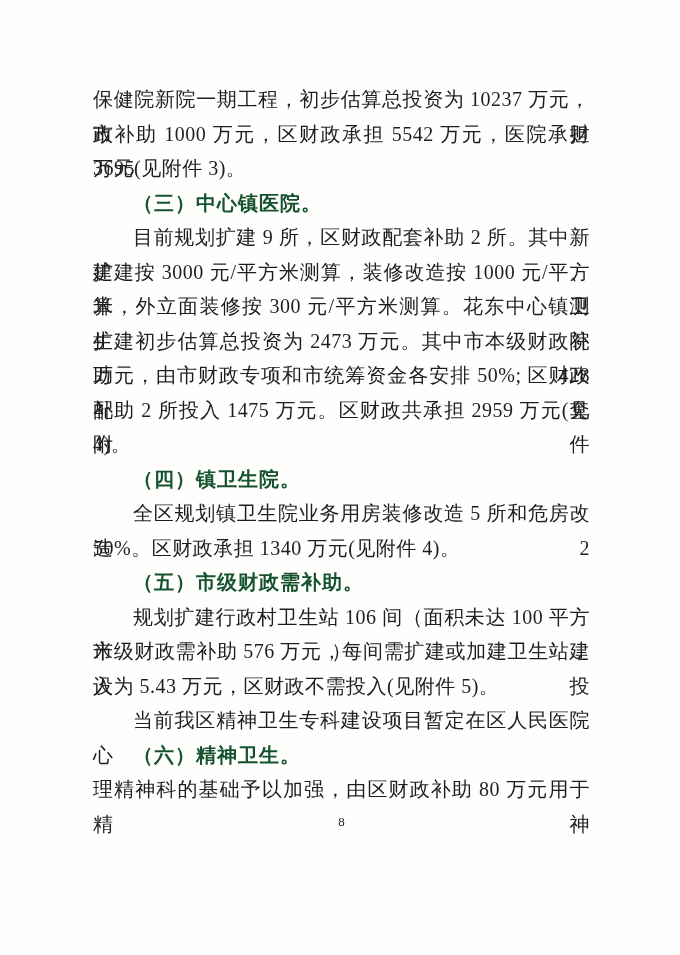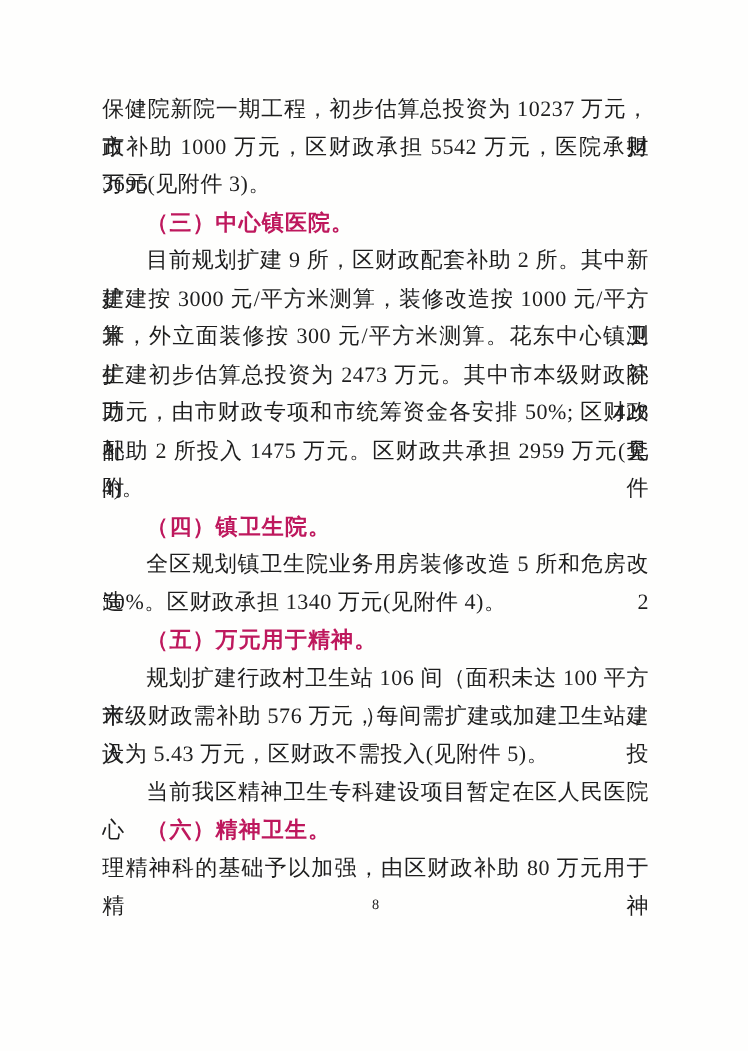--- a/index.html
+++ b/index.html
@@ -47,21 +47,21 @@
   
   .indent {
     text-indent: 2em;
   }
   
   .heading {
     font-weight: 700;
     text-indent: 2em;
     text-align: left;
     letter-spacing: 1px;
-    color: #be185d;
+    color: #14532d;
   }
   .page-number {
     margin-top: 7px;
     text-align: center;
     font-size: 13px;
     color: #222222;
   }
 </style>
 </head>
 <body>
@@ -75,21 +75,21 @@
     <div class="line fill indent">目前规划扩建 9 所，区财政配套补助 2 所。其中新建、</div>
     <div class="line fill">扩建按 3000 元/平方米测算，装修改造按 1000 元/平方米测</div>
     <div class="line fill">算，外立面装修按 300 元/平方米测算。花东中心镇卫生院</div>
     <div class="line fill">扩建初步估算总投资为 2473 万元。其中市本级财政补助 428</div>
     <div class="line fill">万元，由市财政专项和市统筹资金各安排 50%; 区财政配套</div>
     <div class="line fill">补助 2 所投入 1475 万元。区财政共承担 2959 万元(见附件</div>
     <div class="line end">4)。</div>
     <div class="line heading">（四）镇卫生院。</div>
     <div class="line fill indent">全区规划镇卫生院业务用房装修改造 5 所和危房改造 2</div>
     <div class="line end">50%。区财政承担 1340 万元(见附件 4)。</div>
-    <div class="line heading">（五）万元用于精神。</div>
+    <div class="line heading">（五）市级财政需补助。</div>
     <div class="line fill indent">规划扩建行政村卫生站 106 间（面积未达 100 平方米），</div>
     <div class="line fill">市级财政需补助 576 万元，每间需扩建或加建卫生站建设投</div>
     <div class="line end">入为 5.43 万元，区财政不需投入(见附件 5)。</div>
     <div class="line fill indent">当前我区精神卫生专科建设项目暂定在区人民医院心</div>
     <div class="line heading">（六）精神卫生。</div>
     <div class="line fill">理精神科的基础予以加强，由区财政补助 80 万元用于精神</div>
     <div class="page-number">8</div>
   </div>
 </div>
 

